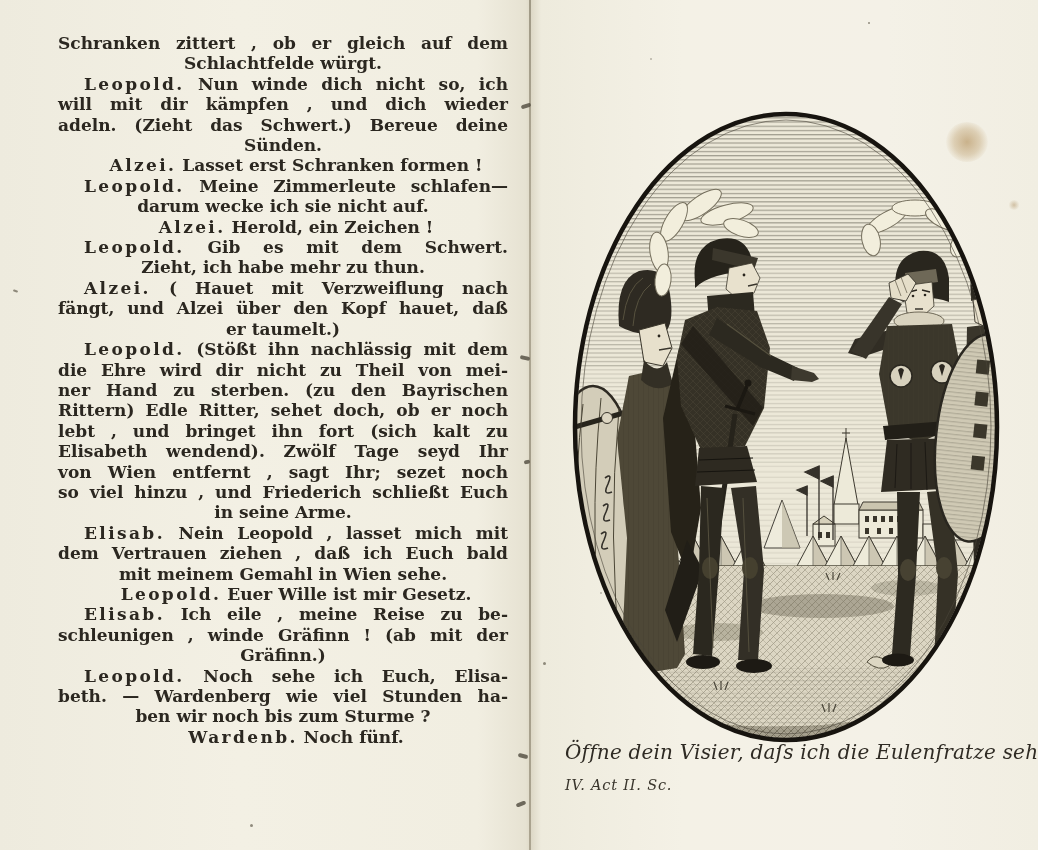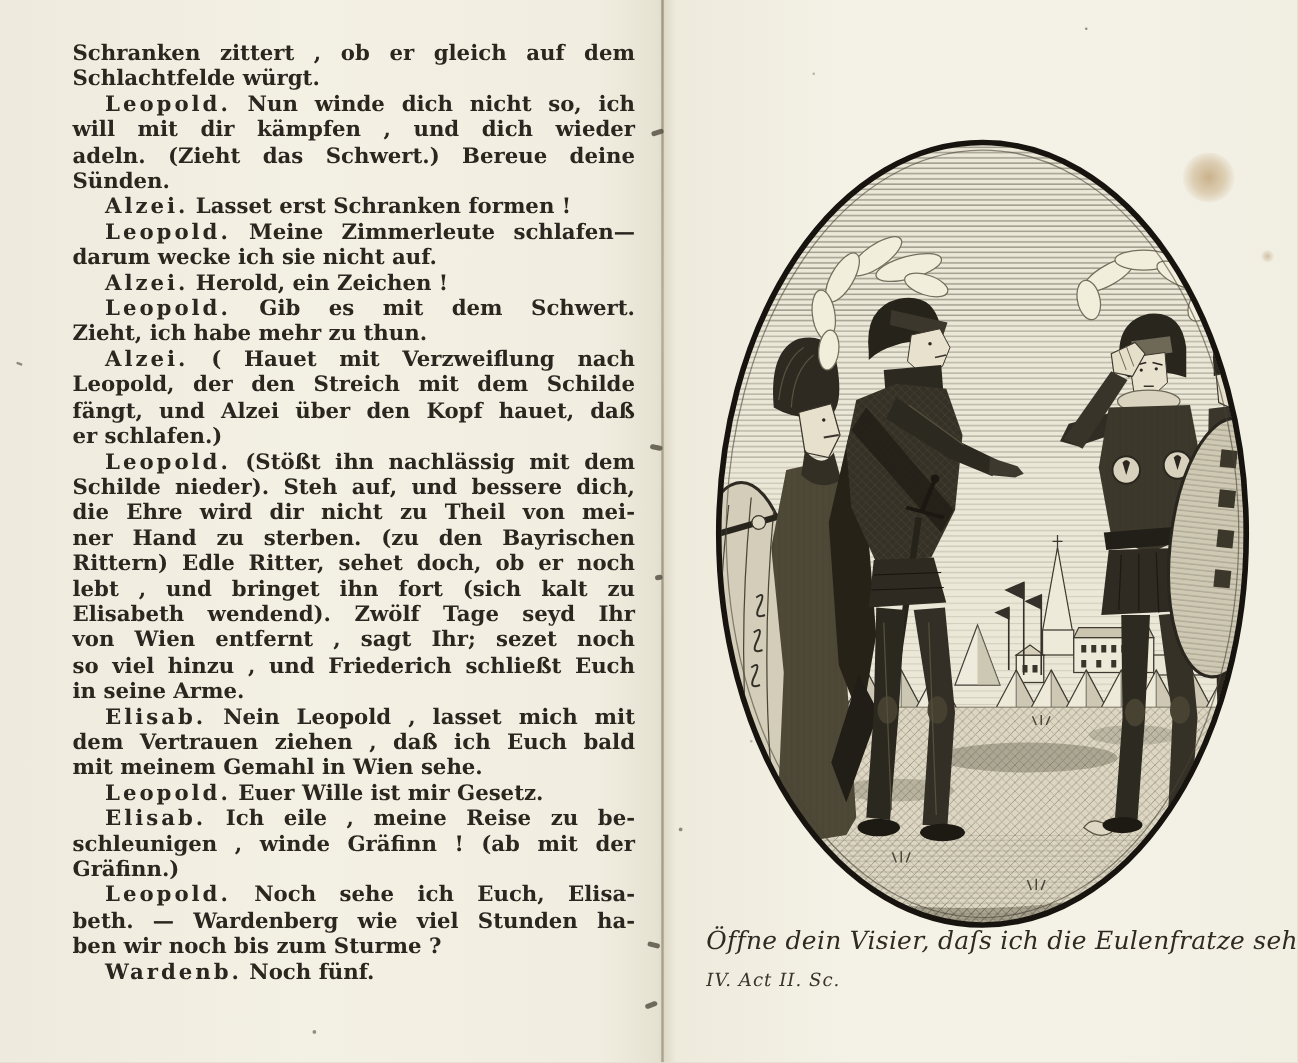--- a/index.html
+++ b/index.html
@@ -11,21 +11,21 @@
     background:linear-gradient(90deg,#eeebde 0%,#f3f0e4 45%,#f1eee1 90%,#e6e2d2 99%,#ddd8c6 100%);}
   .page.right{left:531px;width:507px;
     background:linear-gradient(90deg,#ddd8c6 0%,#eeebdd 2%,#f4f1e6 30%,#f4f1e7 70%,#f1eee2 100%);}
   .gutter{position:absolute;left:529px;top:0;width:2px;height:850px;
     background:linear-gradient(180deg,#8b8470 0%,#a59d88 30%,#8b8470 60%,#9a927d 100%);opacity:.75;}
   .stitch{position:absolute;width:10px;height:4px;background:#4f4a3d;border-radius:2px;opacity:.8;}
   
   .textblock{position:absolute;left:58px;top:33px;width:450px;color:#2b2720;
     font-size:17px;line-height:20.4px;font-weight:700;
     text-rendering:optimizeLegibility;}
-  .line{white-space:normal;}
+  .line{white-space:normal;text-align:center;}
   .line.j{text-align:justify;text-align-last:justify;}
   .line.ind{text-indent:26px;}
   .speaker{letter-spacing:.14em;}
   
   .engraving{position:absolute;left:567px;top:108px;width:438px;height:638px;}
   .caption{position:absolute;left:565px;top:740px;width:455px;text-align:center;
     font-style:italic;font-size:20px;color:#2f2b24;white-space:nowrap;letter-spacing:.2px;}
   .caption-src{position:absolute;left:565px;top:777px;width:428px;text-align:left;
     font-style:italic;font-size:14.5px;color:#39352c;letter-spacing:.8px;}
   
@@ -58,25 +58,23 @@
       <div class="line j">will mit dir kämpfen , und dich wieder</div>
       <div class="line j">adeln. (Zieht das Schwert.) Bereue deine</div>
       <div class="line">Sünden.</div>
       <div class="line ind"><span class="speaker">Alzei.</span> Lasset erst Schranken formen !</div>
       <div class="line j ind"><span class="speaker">Leopold.</span> Meine Zimmerleute schlafen—</div>
       <div class="line">darum wecke ich sie nicht auf.</div>
       <div class="line ind"><span class="speaker">Alzei.</span> Herold, ein Zeichen !</div>
       <div class="line j ind"><span class="speaker">Leopold.</span> Gib es mit dem Schwert.</div>
       <div class="line">Zieht, ich habe mehr zu thun.</div>
       <div class="line j ind"><span class="speaker">Alzei.</span> ( Hauet mit Verzweiflung nach</div>
-      <div class="line j">Leopold, der den Streich mit dem Schilde</div>
       <div class="line j">fängt, und Alzei über den Kopf hauet, daß</div>
-      <div class="line">er schlafen.)</div>
+      <div class="line">er taumelt.)</div>
       <div class="line j ind"><span class="speaker">Leopold.</span> (Stößt ihn nachlässig mit dem</div>
-      <div class="line j">Schilde nieder). Steh auf, und bessere dich,</div>
       <div class="line j">die Ehre wird dir nicht zu Theil von mei-</div>
       <div class="line j">ner Hand zu sterben. (zu den Bayrischen</div>
       <div class="line j">Rittern) Edle Ritter, sehet doch, ob er noch</div>
       <div class="line j">lebt , und bringet ihn fort (sich kalt zu</div>
       <div class="line j">Elisabeth wendend). Zwölf Tage seyd Ihr</div>
       <div class="line j">von Wien entfernt , sagt Ihr; sezet noch</div>
       <div class="line j">so viel hinzu , und Friederich schließt Euch</div>
       <div class="line">in seine Arme.</div>
       <div class="line j ind"><span class="speaker">Elisab.</span> Nein Leopold , lasset mich mit</div>
       <div class="line j">dem Vertrauen ziehen , daß ich Euch bald</div>

